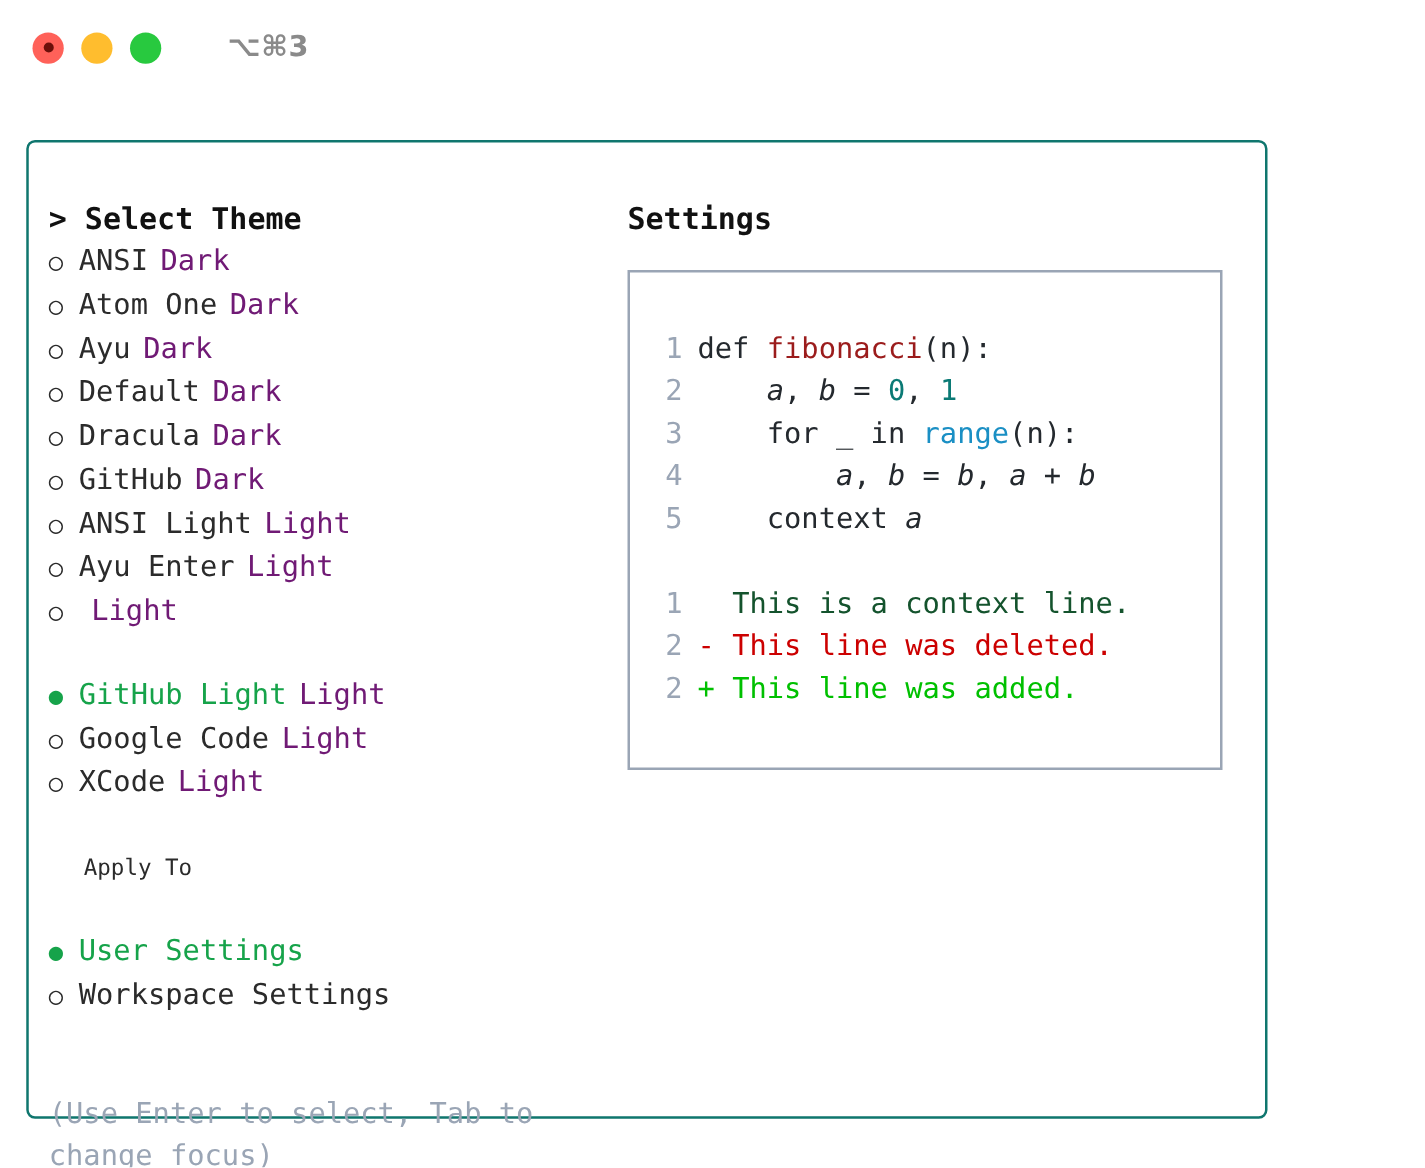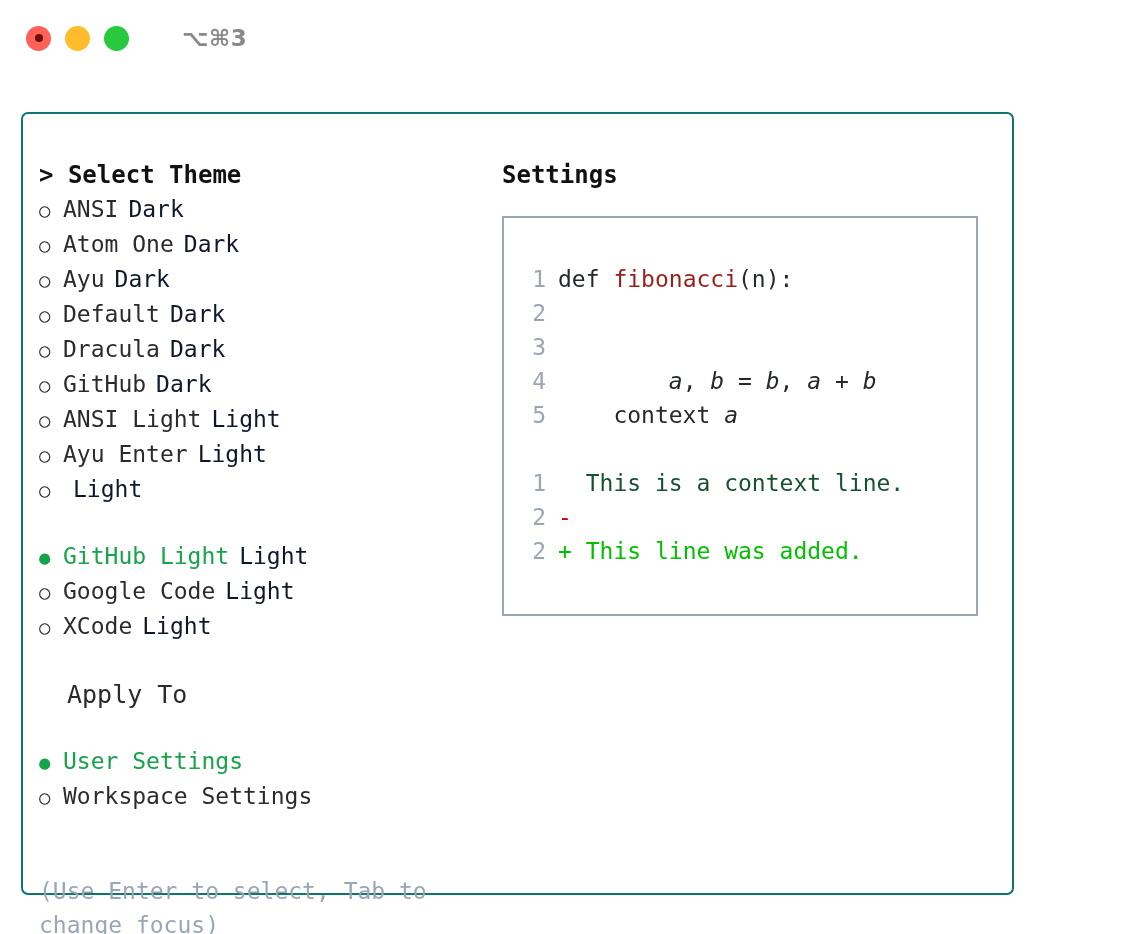--- a/index.html
+++ b/index.html
@@ -114,28 +114,28 @@
     font-size: 19px;
     color: #2b2b2b;
     line-height: 34px;
   }
   .marker.sel {
     color: #16a34a;
   }
   .row-label { color: #2b2b2b; }
   .list-row.selected .row-label { color: #16a34a; margin-top: 32px; }
   .row-tag {
-    color: #0f172a;
+    color: #701a75;
     margin-left: 10px;
   }
 
   .section-gap { height: 34px; }
 
   .apply-heading {
-    font-size: 25px;
+    font-size: 18px;
     line-height: 34px;
     color: #2b2b2b;
     padding-left: 28px;
     white-space: pre;
   }
 
   #hint {
     margin-top: 60px;
     font-size: 23px;
     line-height: 34px;
@@ -223,29 +223,29 @@
           </div>
 
         <div id="hint">(Use Enter to select, Tab to change focus)</div>
       </div>
 
       <div id="right-col">
         <div class="panel-heading">Settings</div>
         <div id="preview-box">
           <div id="code-block">
               <div class="code-line"><span class="lineno">1</span><span class="code-body"><span class="code-body">def </span><span class="tok-func">fibonacci</span><span class="code-body">(n):</span></span></div>
-              <div class="code-line"><span class="lineno">2</span></div>
-              <div class="code-line"><span class="lineno">3</span></div>
+              <div class="code-line"><span class="lineno">2</span><span class="code-body"><span class="code-body">    </span><span class="tok-var code-body">a</span><span class="code-body">, </span><span class="tok-var code-body">b</span><span class="code-body"> = </span><span class="tok-num">0</span><span class="code-body">, </span><span class="tok-num">1</span></span></div>
+              <div class="code-line"><span class="lineno">3</span><span class="code-body"><span class="code-body">    for _ in </span><span class="tok-call">range</span><span class="code-body">(n):</span></span></div>
               <div class="code-line"><span class="lineno">4</span><span class="code-body"><span class="code-body">        </span><span class="tok-var code-body">a</span><span class="code-body">, </span><span class="tok-var code-body">b</span><span class="code-body"> = </span><span class="tok-var code-body">b</span><span class="code-body">, </span><span class="tok-var code-body">a</span><span class="code-body"> + </span><span class="tok-var code-body">b</span></span></div>
               <div class="code-line"><span class="lineno">5</span><span class="code-body"><span class="code-body">    context </span><span class="tok-var code-body">a</span></span></div>
             </div>
           <div class="blank-line"></div>
           <div id="diff-block">
               <div class="code-line"><span class="lineno">1</span><span class="diff-ctx"> </span><span class="diff-ctx"> This is a context line.</span></div>
-              <div class="code-line"><span class="lineno">2</span><span class="diff-del">-</span></div>
+              <div class="code-line"><span class="lineno">2</span><span class="diff-del">-</span><span class="diff-del"> This line was deleted.</span></div>
               <div class="code-line"><span class="lineno">2</span><span class="diff-add">+</span><span class="diff-add"> This line was added.</span></div>
             </div>
         </div>
       </div>
 
     </div>
   </div>
 </div>
 
 </body></html>

